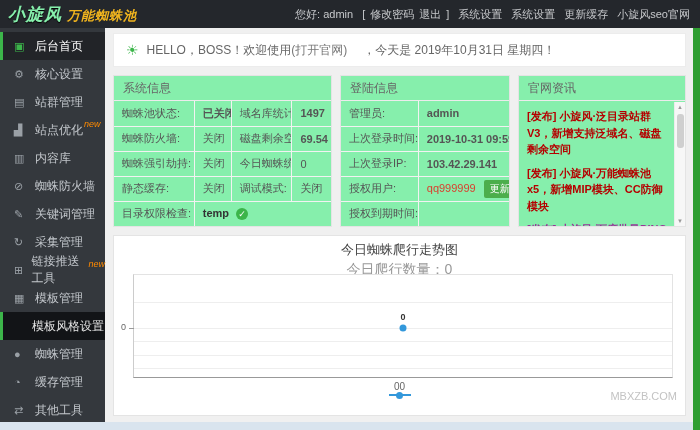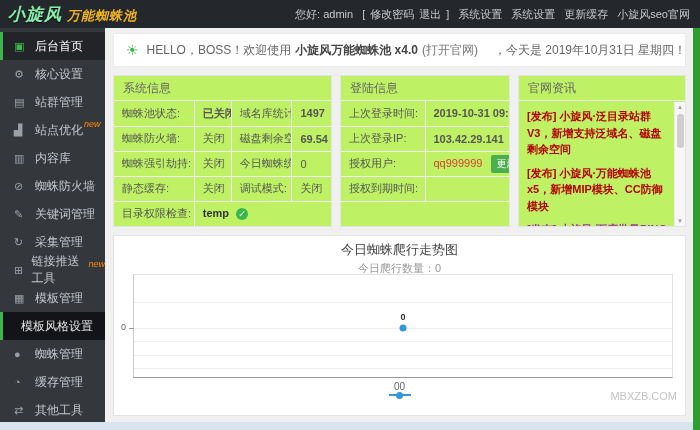--- a/index.html
+++ b/index.html
@@ -21,32 +21,32 @@
   .topmenu a{color:#c7c9cc;text-decoration:none;cursor:pointer;}
   .bracket-group{display:flex;gap:5px;align-items:center;}
 
   
   .sidebar{position:absolute;left:0;top:28px;width:105px;height:394px;background:#34383d;z-index:20;padding-top:4px;}
   .side-item{height:28px;display:flex;align-items:center;padding-left:11px;font-size:12px;color:#c3c7cc;cursor:pointer;border-left:3px solid transparent;}
   .side-item .side-icon{width:16px;font-size:11px;color:#9aa0a6;margin-right:5px;font-style:normal;}
   .side-item.active{background:#222428;border-left-color:var(--accent-green);color:#fff;}
   .side-item.active .side-icon{color:var(--accent-green);}
   .side-badge{color:var(--badge-orange);font-size:9px;font-style:italic;position:relative;top:-6px;margin-left:1px;}
-  .side-item.submenu{background:#121417;color:#e3e3e3;padding-left:18px;border-left:3px solid var(--accent-green);}
+  .side-item.submenu{background:#121417;color:#e3e3e3;padding-left:29px;border-left:3px solid var(--accent-green);}
 
   
   .main{position:absolute;left:105px;top:28px;width:588px;height:394px;background:#f0f0f0;padding:5px 7px 0 8px;}
   .welcome{background:#fff;border:1px solid #ececec;height:34px;display:flex;align-items:center;
            padding:0 12px;font-size:12px;color:#666;margin-bottom:8px;white-space:nowrap;overflow:hidden;}
   .welcome .sun{color:var(--accent-green);font-size:14px;margin-right:8px;}
   .welcome b{color:#444;margin:0 4px;}
   .welcome a{color:#777;text-decoration:none;margin-right:16px;cursor:pointer;}
 
   .panels{display:flex;gap:8px;height:152px;margin-bottom:8px;}
-  .panel{background:#bef264;border:1px solid #e4e4e4;position:relative;overflow:hidden;}
+  .panel{background:#86efac;border:1px solid #e4e4e4;position:relative;overflow:hidden;}
   .panel-title{height:25px;line-height:25px;padding:0 9px;font-size:12px;color:#666;border-bottom:1px solid #ececec;}
   .panel.sys{width:219px;}
   .panel.login{width:170px;}
   .panel.news{flex:1;}
 
   table.info-table{width:100%;border-collapse:collapse;font-size:11px;table-layout:fixed;}
   table.info-table td{height:25px;padding:0 4px 0 8px;color:#555;border-bottom:1px solid #f2f2f2;border-right:1px solid #f2f2f2;
                       white-space:nowrap;overflow:hidden;}
   table.info-table td:last-child{border-right:none;}
   td.v{color:#333;}
@@ -65,21 +65,21 @@
   .news-item.purple-bold{color:var(--news-purple);font-weight:bold;}
   .news-scroll{position:absolute;top:26px;right:0;bottom:0;width:11px;background:#f7f7f7;border-left:1px solid #ececec;
                display:flex;flex-direction:column;align-items:center;cursor:pointer;}
   .news-scroll .arr{font-size:6px;color:#999;line-height:10px;}
   .news-scroll .thumb{width:7px;height:34px;background:#cfcfcf;border-radius:3px;margin-top:2px;}
   .news-scroll .arr.down{margin-top:auto;}
 
   
   .chart-panel{background:#fff;border:1px solid #e4e4e4;height:181px;position:relative;}
   .chart-title{text-align:center;font-size:13px;color:#444;margin-top:5px;}
-  .chart-subtitle{text-align:center;font-size:11px;color:#999;margin-top:2px;}
+  .chart-subtitle{text-align:center;font-size:14px;color:#999;margin-top:2px;}
   .plot{position:absolute;left:19px;right:12px;top:38px;height:104px;
         border:1px solid #e3e3e3;border-bottom:1px solid #999;border-left:1px solid #ccc;background:#fff;}
   .gridline{position:absolute;left:0;right:0;height:1px;background:#eee;}
   .ytick{position:absolute;left:-13px;top:calc(52% - 6px);font-size:9px;color:#666;}
   .ytick-mark{position:absolute;left:-5px;top:52%;width:5px;height:1px;background:#999;}
   .dot{position:absolute;left:50%;top:52%;width:7px;height:7px;border-radius:50%;
        background:var(--chart-blue);transform:translate(-50%,-50%);cursor:pointer;}
   .dot-label{position:absolute;left:50%;top:calc(52% - 16px);transform:translateX(-50%);
              font-size:9px;font-weight:bold;color:#333;}
   .xtick{position:absolute;left:0;right:0;top:145px;text-align:center;font-size:10px;color:#666;}
@@ -175,21 +175,20 @@
     <span class="side-icon">⇄</span>
     <span>其他工具</span>
   </div>
 </div>
 
 <div class="main">
 
   <div class="welcome">
     <span class="sun">☀</span>
     <span>HELLO，BOSS！欢迎使用</span>
-    <b>小旋风万能蜘蛛池 x4.0</b>
     <a>(打开官网)</a>
     <span>，今天是 2019年10月31日 星期四！</span>
   </div>
 
   <div class="panels">
 
     <div class="panel sys">
       <div class="panel-title">系统信息</div>
       <table class="info-table">
         <tbody>
@@ -225,20 +224,24 @@
           </td>
         </tr>
       </tbody>
         </table>
     </div>
 
     <div class="panel login">
       <div class="panel-title">登陆信息</div>
       <table class="info-table">
         <tbody>
+            <tr>
+          <td class="lbl" style="width:46%">管理员:</td>
+          <td class="v bold" style="width:54%">admin</td>
+        </tr>
         <tr>
           <td class="lbl">上次登录时间:</td>
           <td class="v bold">2019-10-31 09:59</td>
         </tr>
         <tr>
           <td class="lbl">上次登录IP:</td>
           <td class="v bold">103.42.29.141</td>
         </tr>
         <tr>
           <td class="lbl">授权用户:</td>

